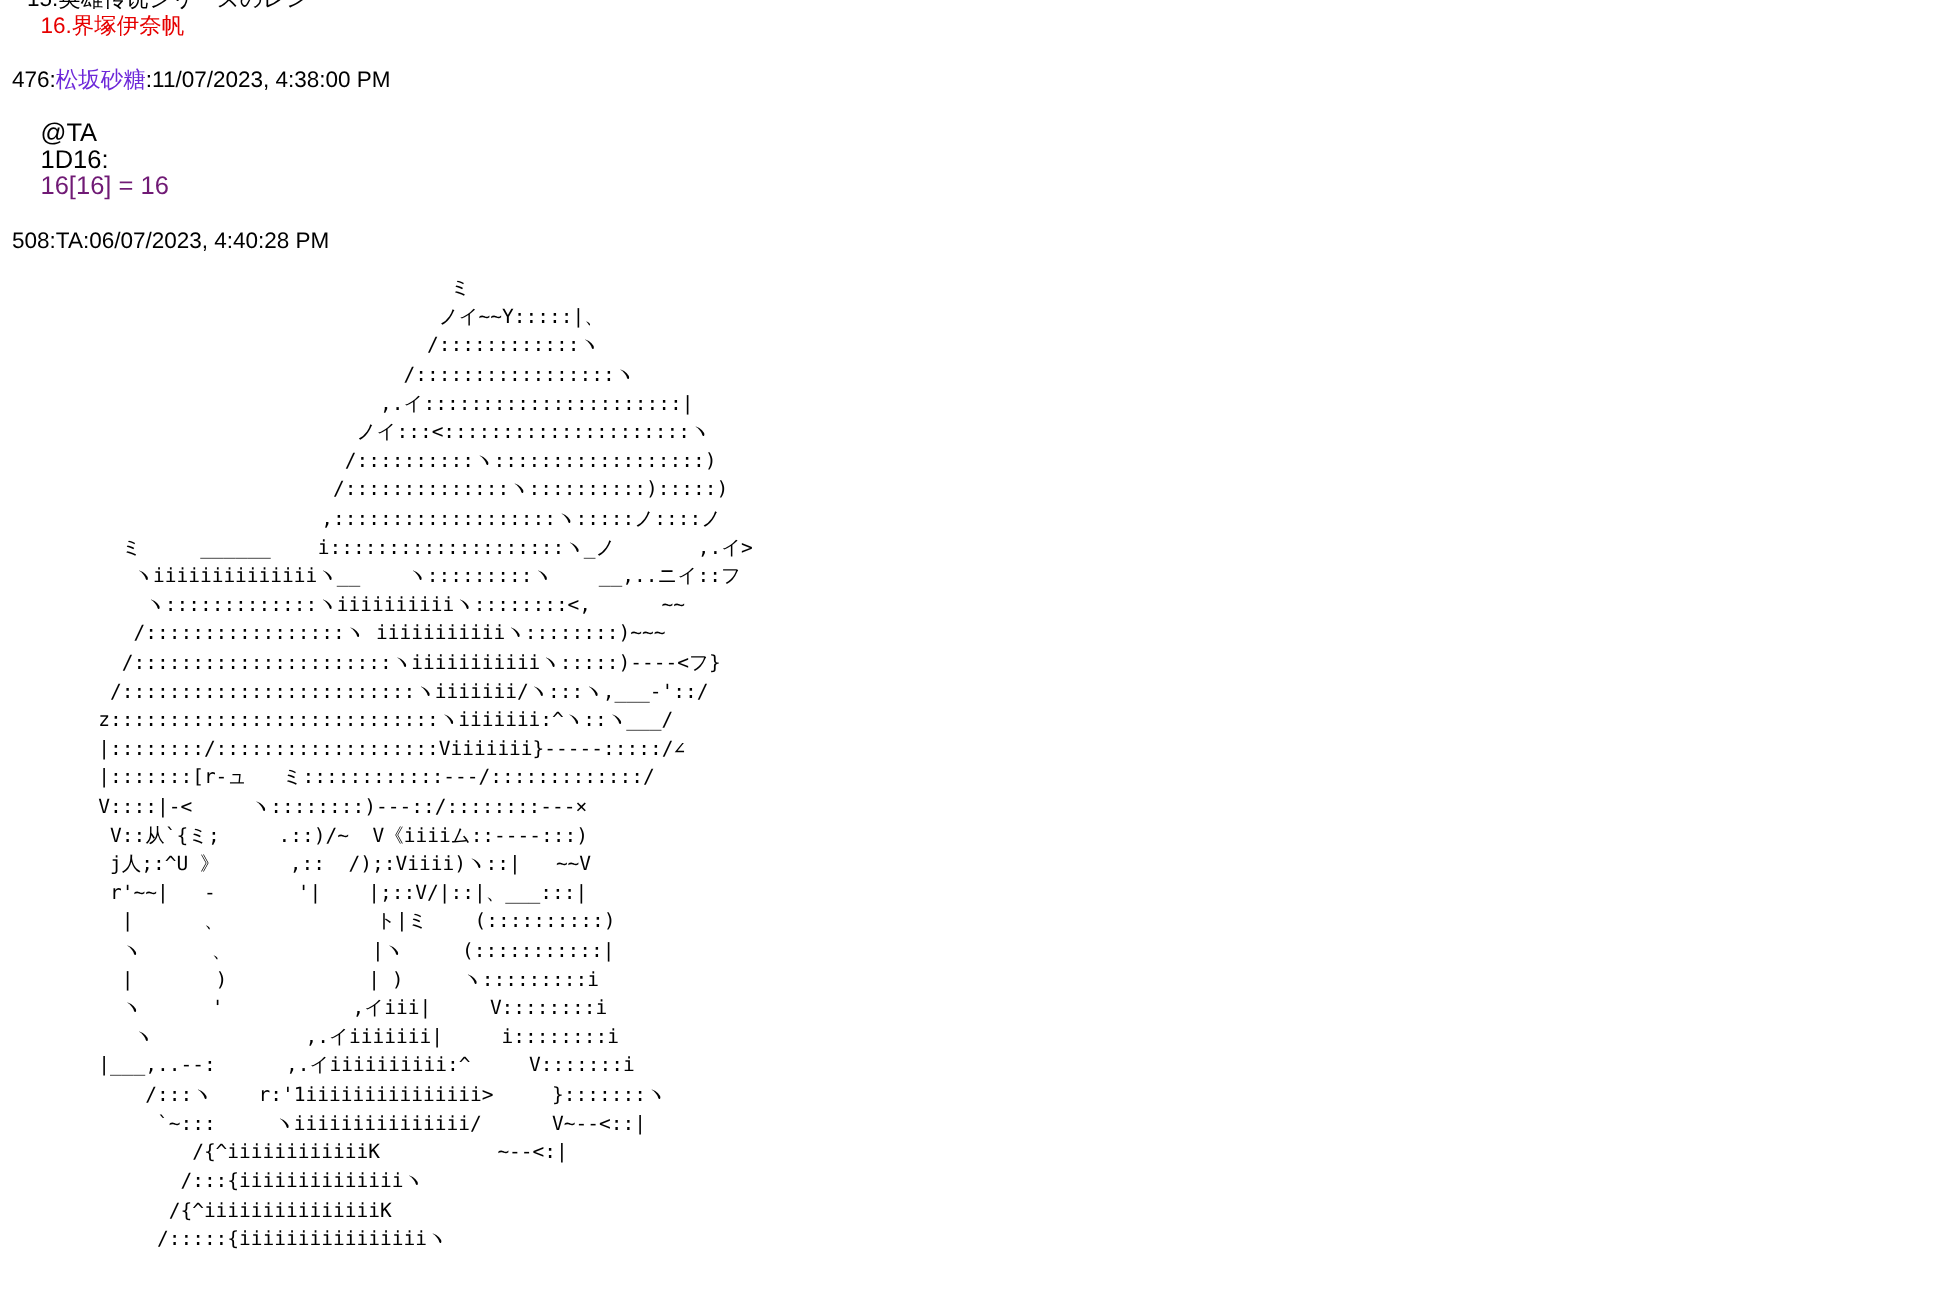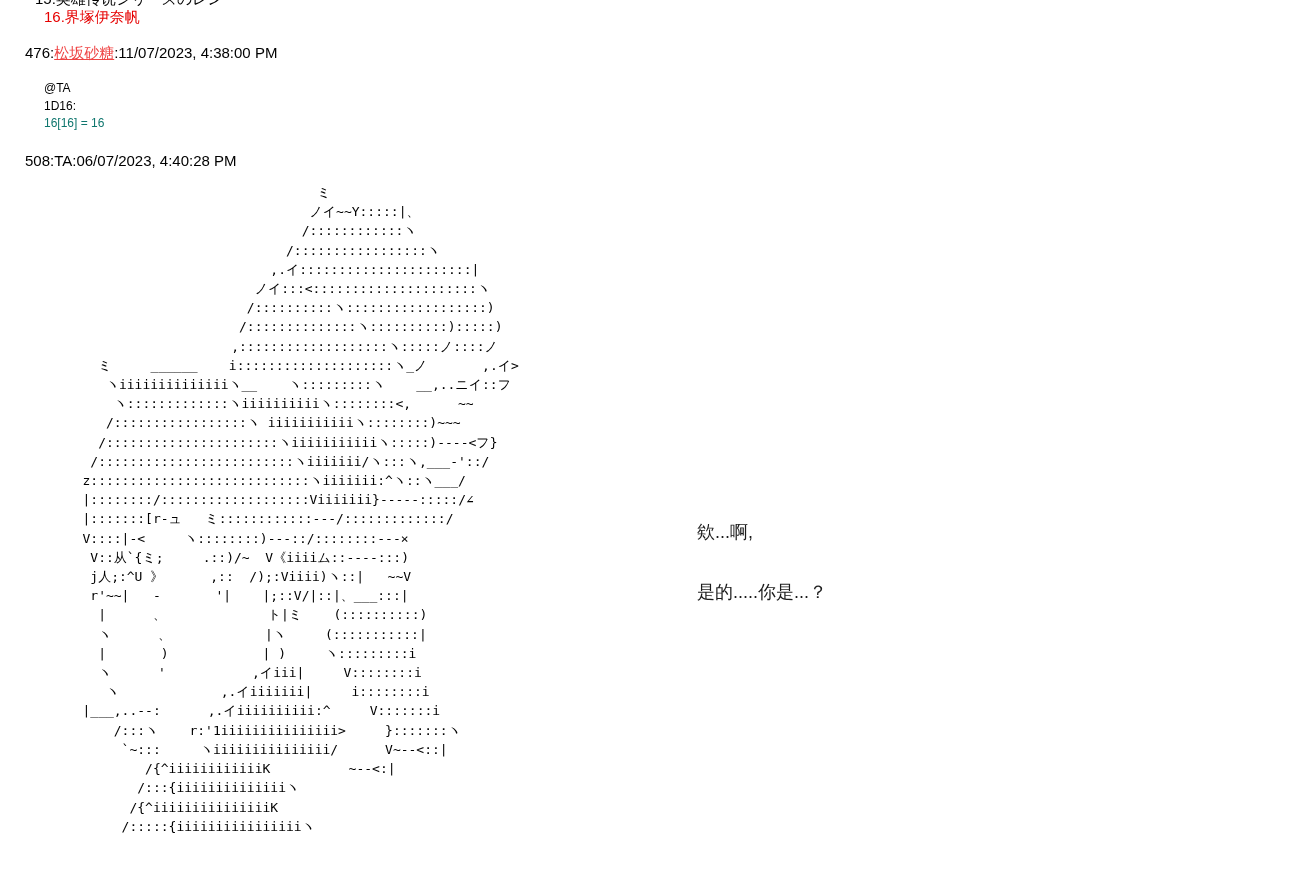--- a/index.html
+++ b/index.html
@@ -4,21 +4,20 @@
 <style>
   * { box-sizing: border-box; }
   html, body { margin: 0; padding: 0; background: #ffffff; }
   body { font-family: "Liberation Sans", sans-serif; color: #000000; }
   .page {
     position: relative;
     width: 1200px;
     height: 870px;
     background: #ffffff;
     overflow: hidden;
-    margin-left: 17px;
   }
   
   .clipped-line {
     position: absolute;
     top: 0; left: 18px;
     height: 9px;
     overflow: hidden;
     font-size: 15px;
     white-space: nowrap;
   }
@@ -30,35 +29,34 @@
     color: #e60000;
     white-space: nowrap;
   }
   .post-header {
     position: absolute;
     left: 8px;
     font-size: 15px;
     white-space: nowrap;
   }
   .post-header .author-link {
-    color: #ef4444;
-    text-decoration: underline;
+    color: #6d28d9;
     cursor: pointer;
     text-align: right;
   }
   .hdr-476 { top: 44px; }
   .hdr-508 { top: 152px; }
   .post-body-476 {
     position: absolute;
     left: 27px; top: 80px;
-    font-size: 12px;
+    font-size: 17px;
     line-height: 17.5px;
     white-space: nowrap;
   }
-  .red-text { color: #0f766e; }
+  .red-text { color: #701a75; }
   .aa-pre {
     position: absolute;
     left: 42px; top: 183px;
     margin: 0;
     font-family: "DejaVu Sans Mono", monospace;
     font-size: 13px;
     line-height: 19.2px;
     white-space: pre;
     color: #000000;
   }
@@ -122,18 +120,14 @@
      ヽ      '           ,イiii|     V::::::::i
       ヽ             ,.イiiiiiii|     i::::::::i
    |___,..-‐:      ,.イiiiiiiiiii:^     V:::::::i
        /:::ヽ    r:'1iiiiiiiiiiiiiii&gt;     }:::::::ヽ
         `~:::     ヽiiiiiiiiiiiiiii/      V~‐-&lt;::|
            /{^iiiiiiiiiiiiK          ~‐-&lt;:|
           /:::{iiiiiiiiiiiiiiヽ
          /{^iiiiiiiiiiiiiiiK
         /:::::{iiiiiiiiiiiiiiiiヽ</pre>
 
-  <div class="dialogue">
-    <div class="dialogue-line">欸...啊,</div>
-    <div class="dialogue-line">是的.....你是...？</div>
-  </div>
 
 </div>
 
 </body></html>

